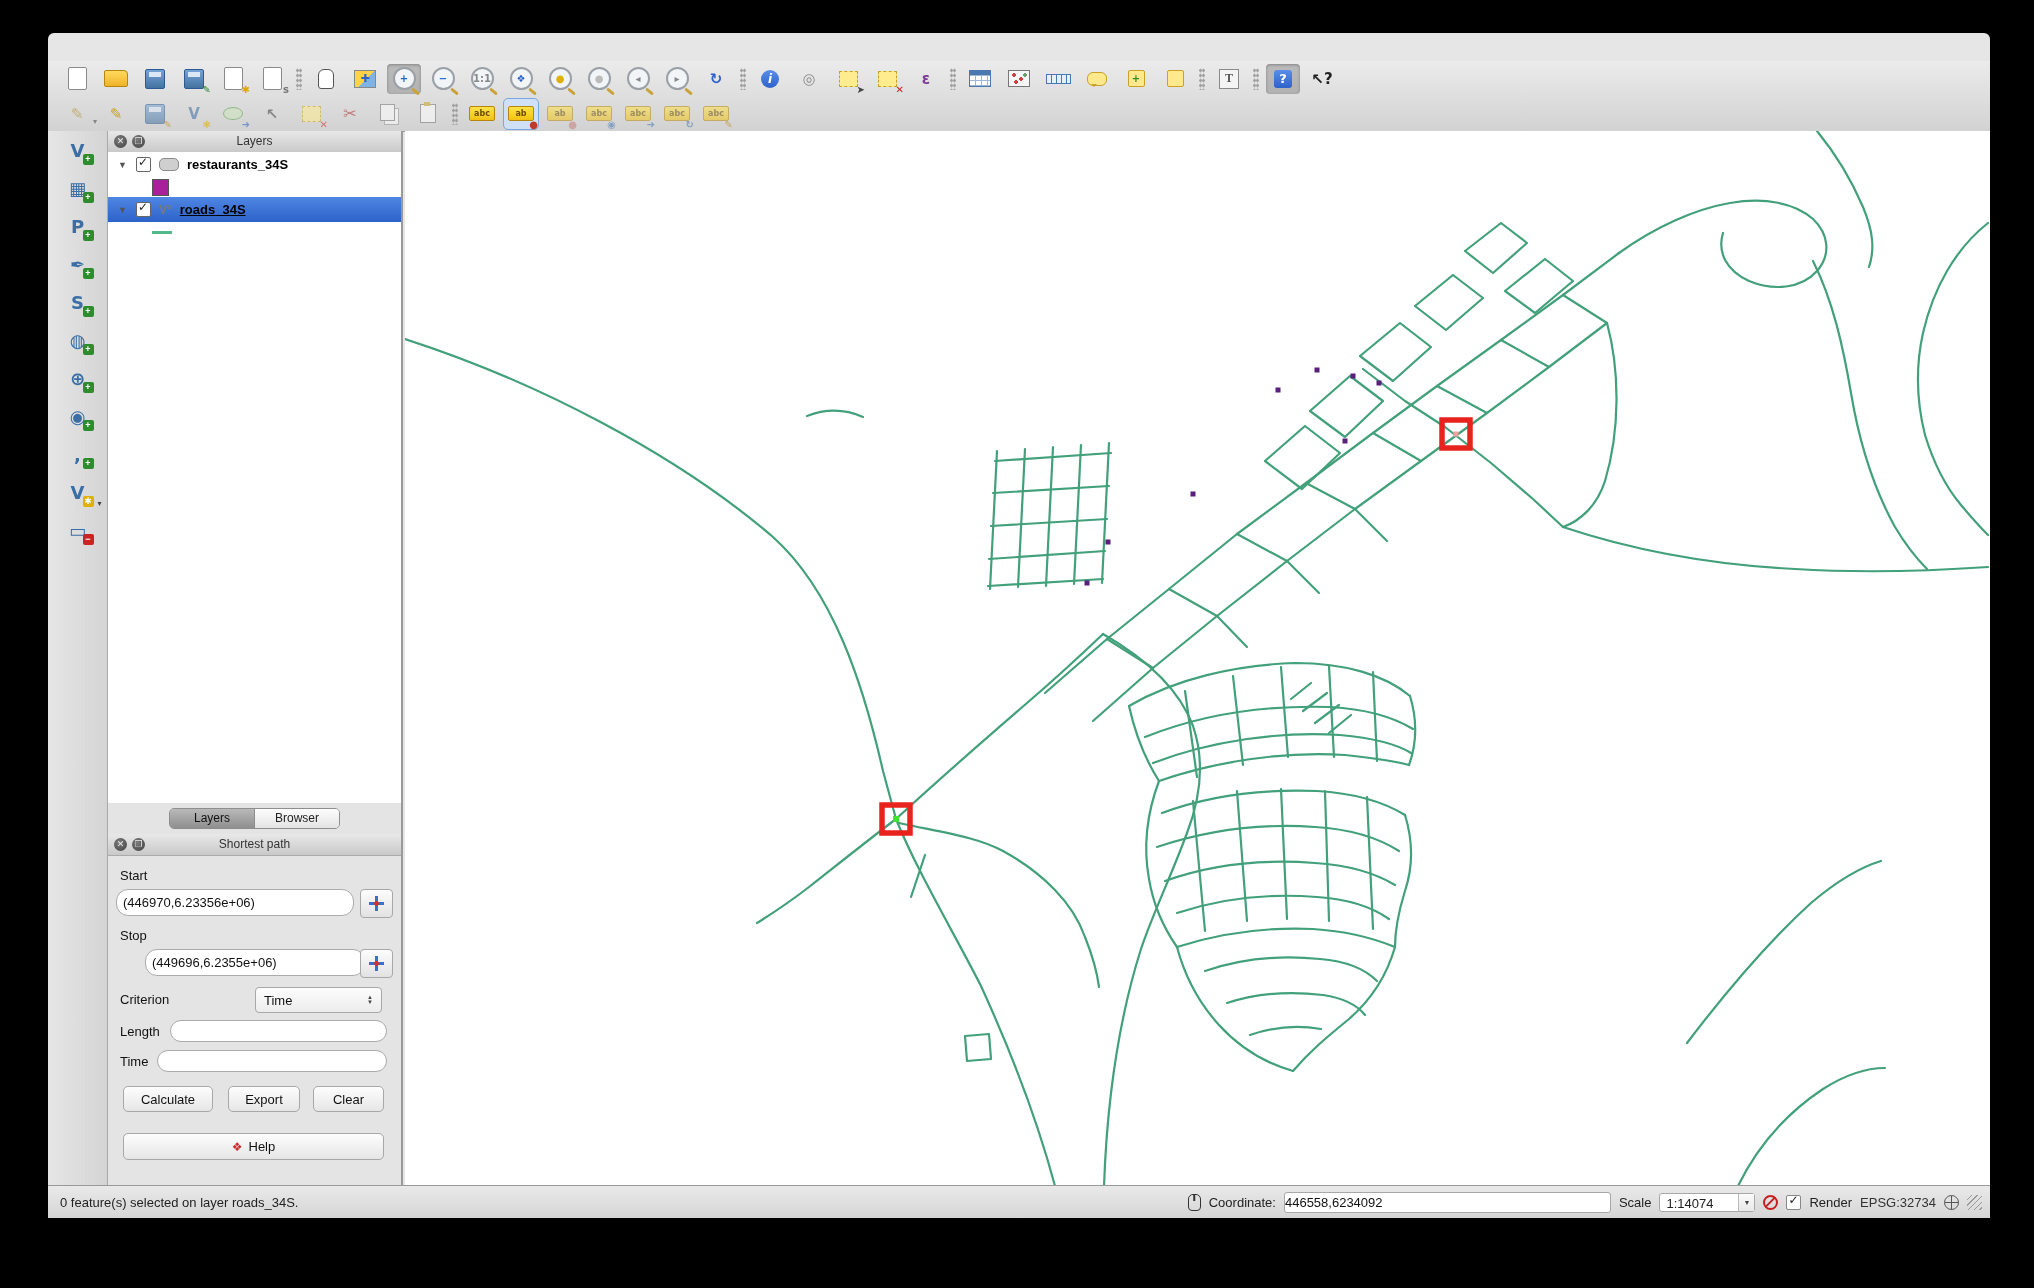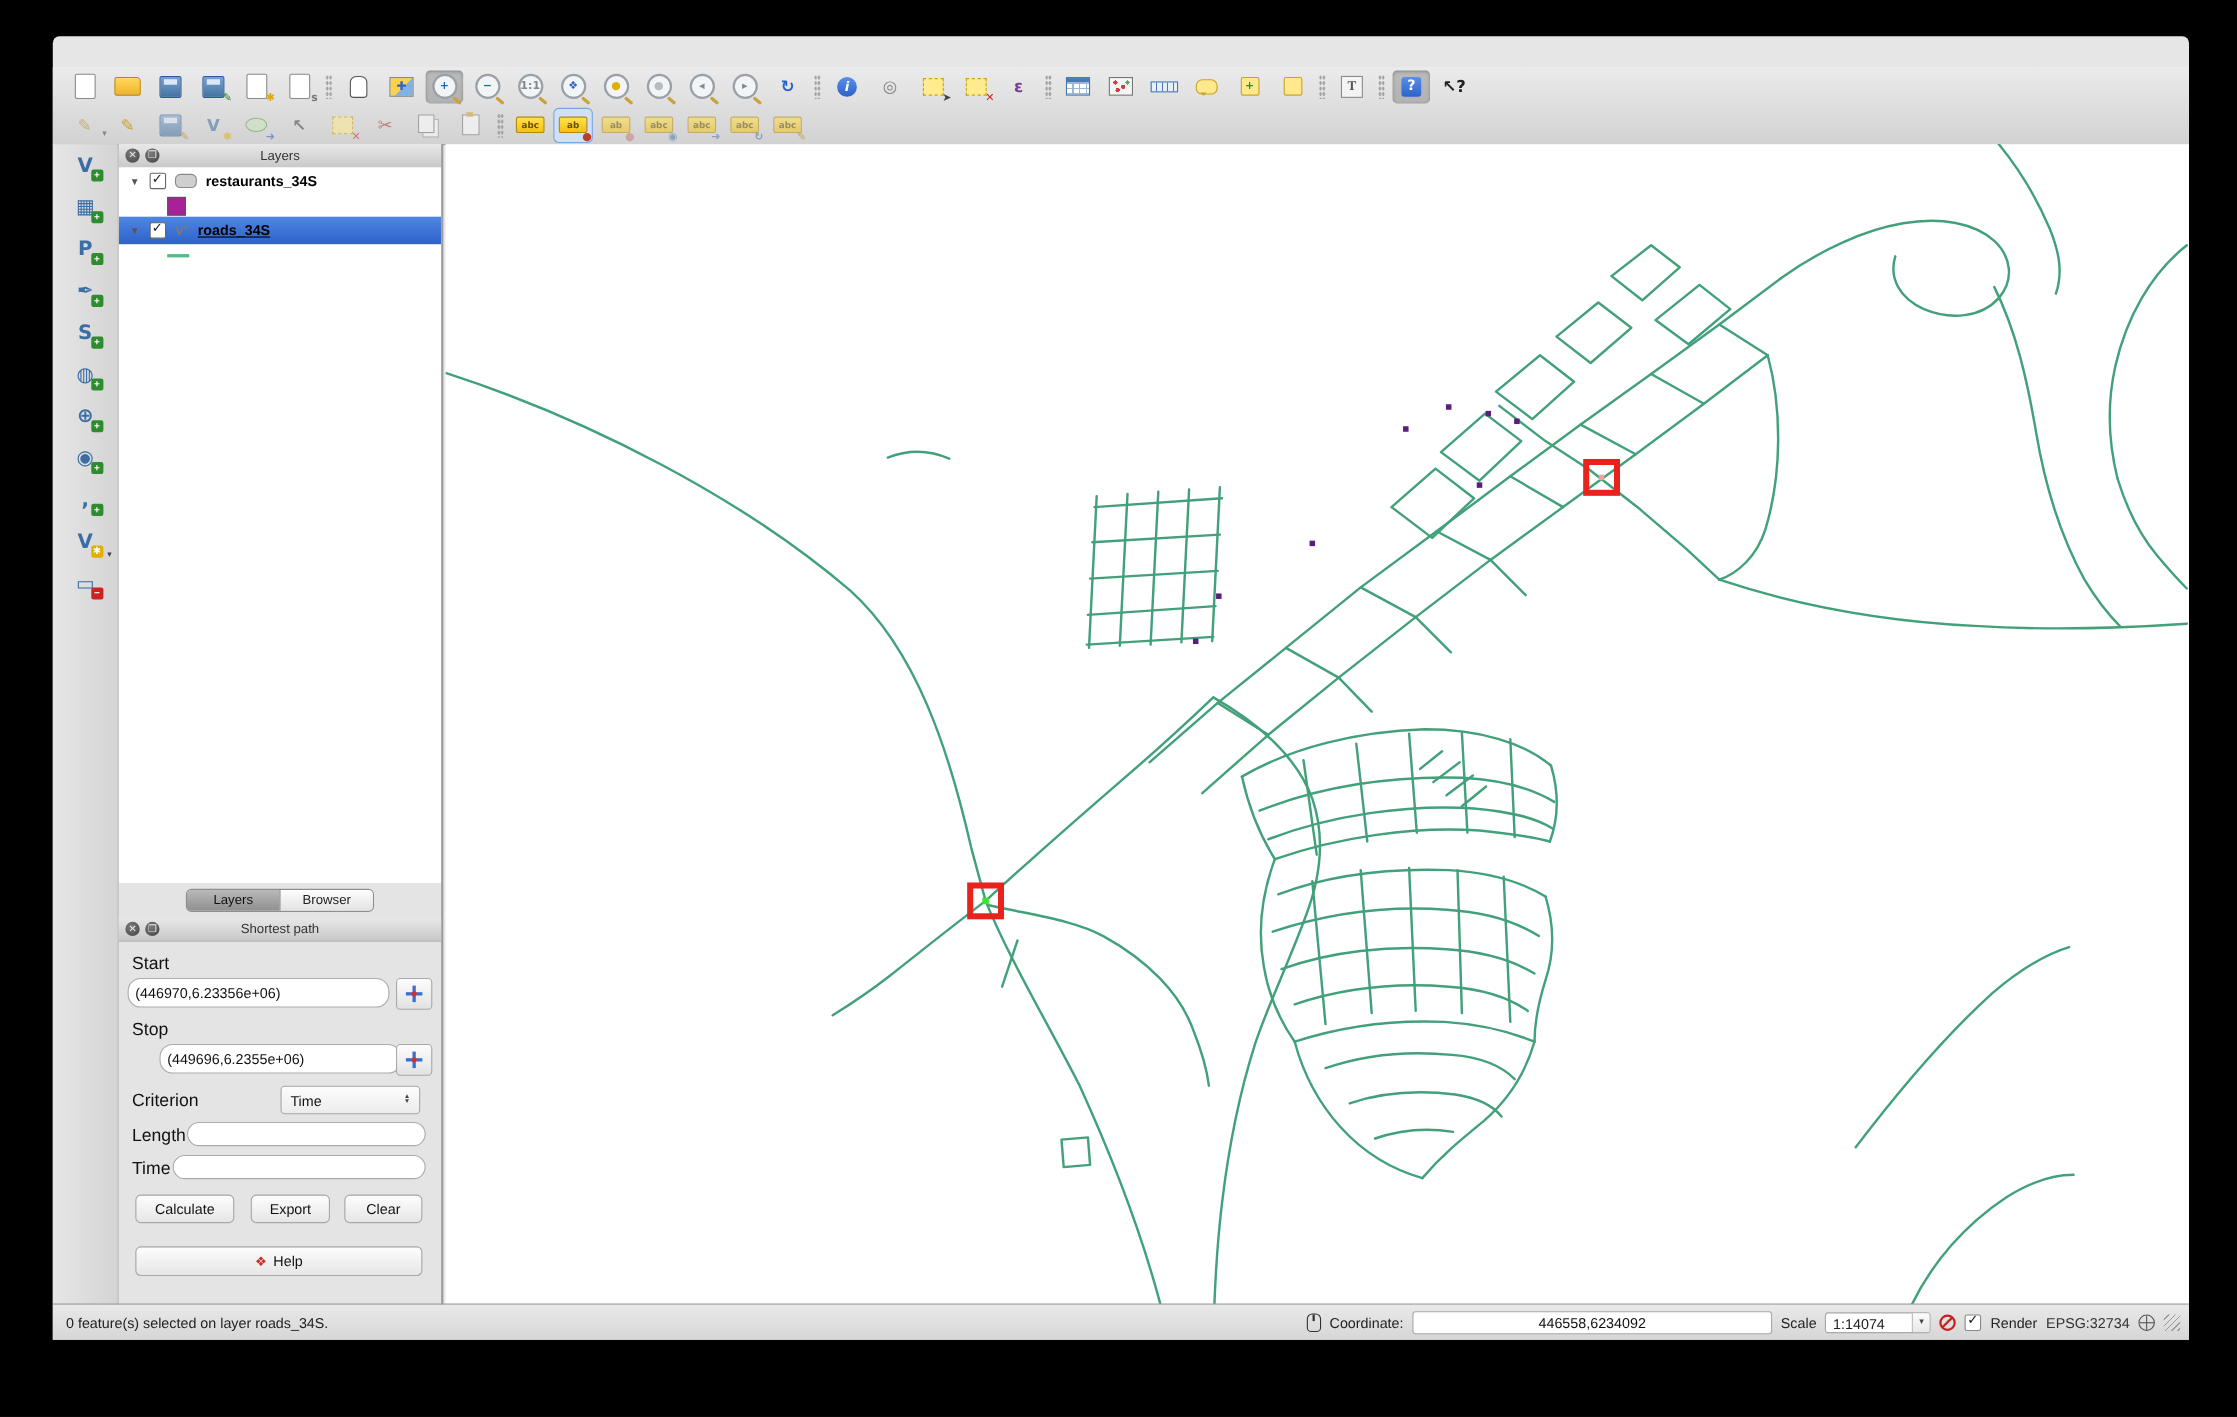--- a/index.html
+++ b/index.html
@@ -91,21 +91,21 @@
   .swrow{height:20px;display:flex;align-items:center;padding-left:44px;}
   .sw-point{width:15px;height:15px;border:1px solid #555;}
   .sw-line{width:20px;height:3px;}
   .tabsbar{position:absolute;top:672px;left:0;right:0;height:31px;background:#e4e4e4;display:flex;justify-content:center;align-items:center;}
   .seg{display:flex;border:1px solid #8e8e8e;border-radius:5px;overflow:hidden;height:19px;}
   .segbtn{min-width:64px;padding:0 10px;font-size:12px;line-height:19px;text-align:center;background:linear-gradient(#fdfdfd,#e3e3e3);color:#222;}
   .segbtn.active{background:linear-gradient(#b9b9b9,#8f8f8f);color:#111;}
   .segbtn + .segbtn{border-left:1px solid #8e8e8e;}
   
   .sp{position:absolute;top:703px;left:0;right:0;bottom:0;background:#e4e4e4;}
-  .sp .label{position:absolute;font-size:16px;color:#111;}
+  .sp .label{position:absolute;font-size:13px;color:#111;}
   .field{position:absolute;background:#fff;border:1px solid #ababab;border-radius:12px;font-size:13px;color:#111;
     padding:0 6px;box-sizing:border-box;font-family:"Liberation Sans","DejaVu Sans",sans-serif;}
   .capbtn{position:absolute;width:31px;height:27px;background:linear-gradient(#fdfdfd,#e2e2e2);border:1px solid #a8a8a8;border-radius:4px;
     display:flex;align-items:center;justify-content:center;}
   .capic{width:15px;height:15px;background:
       radial-gradient(circle at center,#d03030 0 2px,transparent 2.6px),
       linear-gradient(#3a6fd0,#3a6fd0) center/15px 3px no-repeat,
       linear-gradient(#3a6fd0,#3a6fd0) center/3px 15px no-repeat;}
   .combo{position:absolute;background:linear-gradient(#fdfdfd,#ececec);border:1px solid #a8a8a8;border-radius:4px;
     font-size:13px;color:#111;display:flex;align-items:center;padding-left:8px;box-sizing:border-box;}
@@ -117,21 +117,21 @@
   .helpic{color:#cc2b2b;font-size:12px;font-family:"DejaVu Sans",sans-serif;}
   
   .map{position:absolute;left:357px;top:98px;width:1585px;height:1055px;background:#fff;overflow:hidden;}
   
   .statusbar{position:absolute;left:0;right:0;bottom:0;height:32px;background:linear-gradient(#e9e9e9,#d6d6d6);
     border-top:1px solid #999;display:flex;align-items:center;font-size:13px;color:#222;}
   .sb-msg{margin-left:12px;white-space:nowrap;}
   .sb-right{margin-left:auto;display:flex;align-items:center;gap:8px;padding-right:8px;}
   .mouseic{width:11px;height:15px;border:1.5px solid #333;border-radius:5px 5px 4px 4px;position:relative;}
   .mouseic::before{content:"";position:absolute;left:50%;top:0;width:1.5px;height:6px;background:#333;transform:translateX(-50%);}
-  .sb-input{width:325px;height:19px;background:#fff;border:1px solid #a8a8a8;border-radius:3px;text-align:center;
+  .sb-input{width:325px;height:19px;background:#fff;border:1px solid #a8a8a8;border-radius:3px;text-align:left;
     font-size:13px;color:#111;line-height:19px;}
   .scale-combo{width:96px;height:19px;background:#fff;border:1px solid #a8a8a8;border-radius:3px;position:relative;
     font-size:13px;line-height:19px;padding-left:6px;box-sizing:border-box;}
   .scale-combo .sar{position:absolute;right:0;top:0;bottom:0;width:15px;border-left:1px solid #bbb;
     font-size:7px;text-align:center;line-height:18px;color:#444;background:linear-gradient(#fbfbfb,#e8e8e8);}
   .stopic{width:15px;height:15px;border:2px solid #c82020;border-radius:50%;position:relative;box-sizing:border-box;}
   .stopic::after{content:"";position:absolute;left:-1px;top:4.5px;width:13px;height:2px;background:#c82020;transform:rotate(-45deg);}
   .rchk{width:13px;height:13px;background:#fff;border:1px solid #888;border-radius:2px;position:relative;}
   .rchk::after{content:"✓";position:absolute;left:1px;top:-3px;font-size:12px;font-weight:bold;color:#111;}
   .crsic{width:15px;height:15px;border:1.5px solid #555;border-radius:50%;box-sizing:border-box;background:

